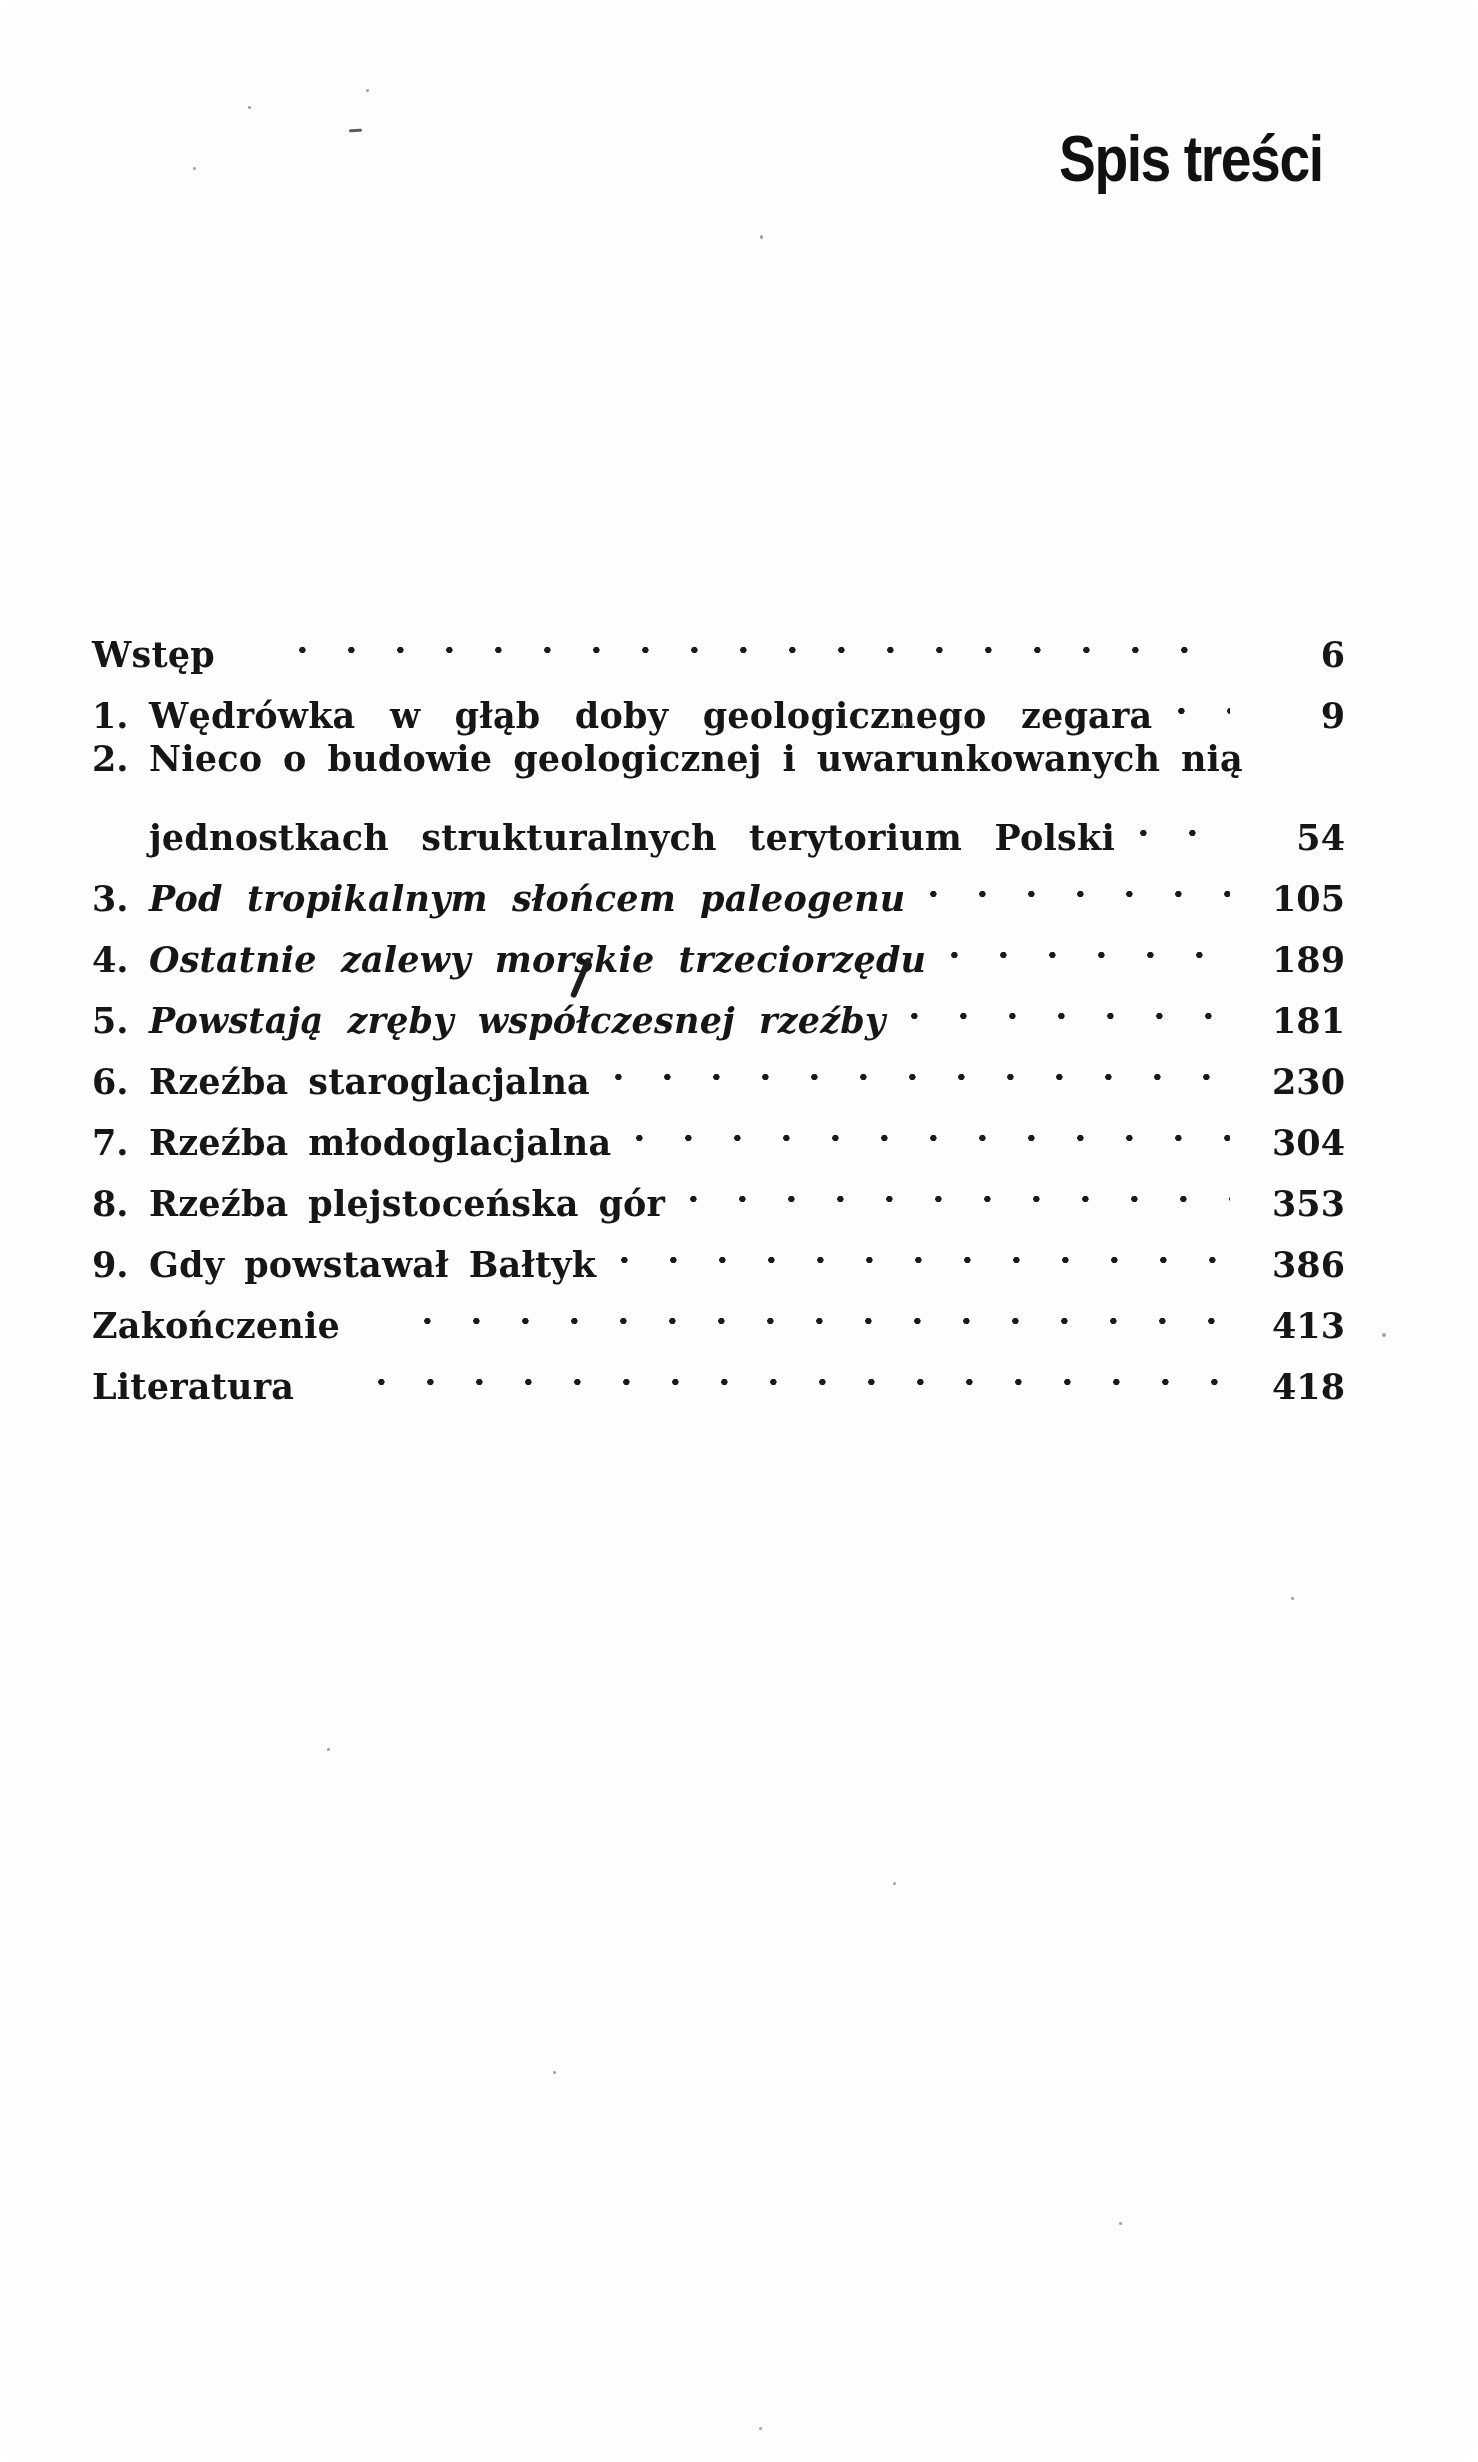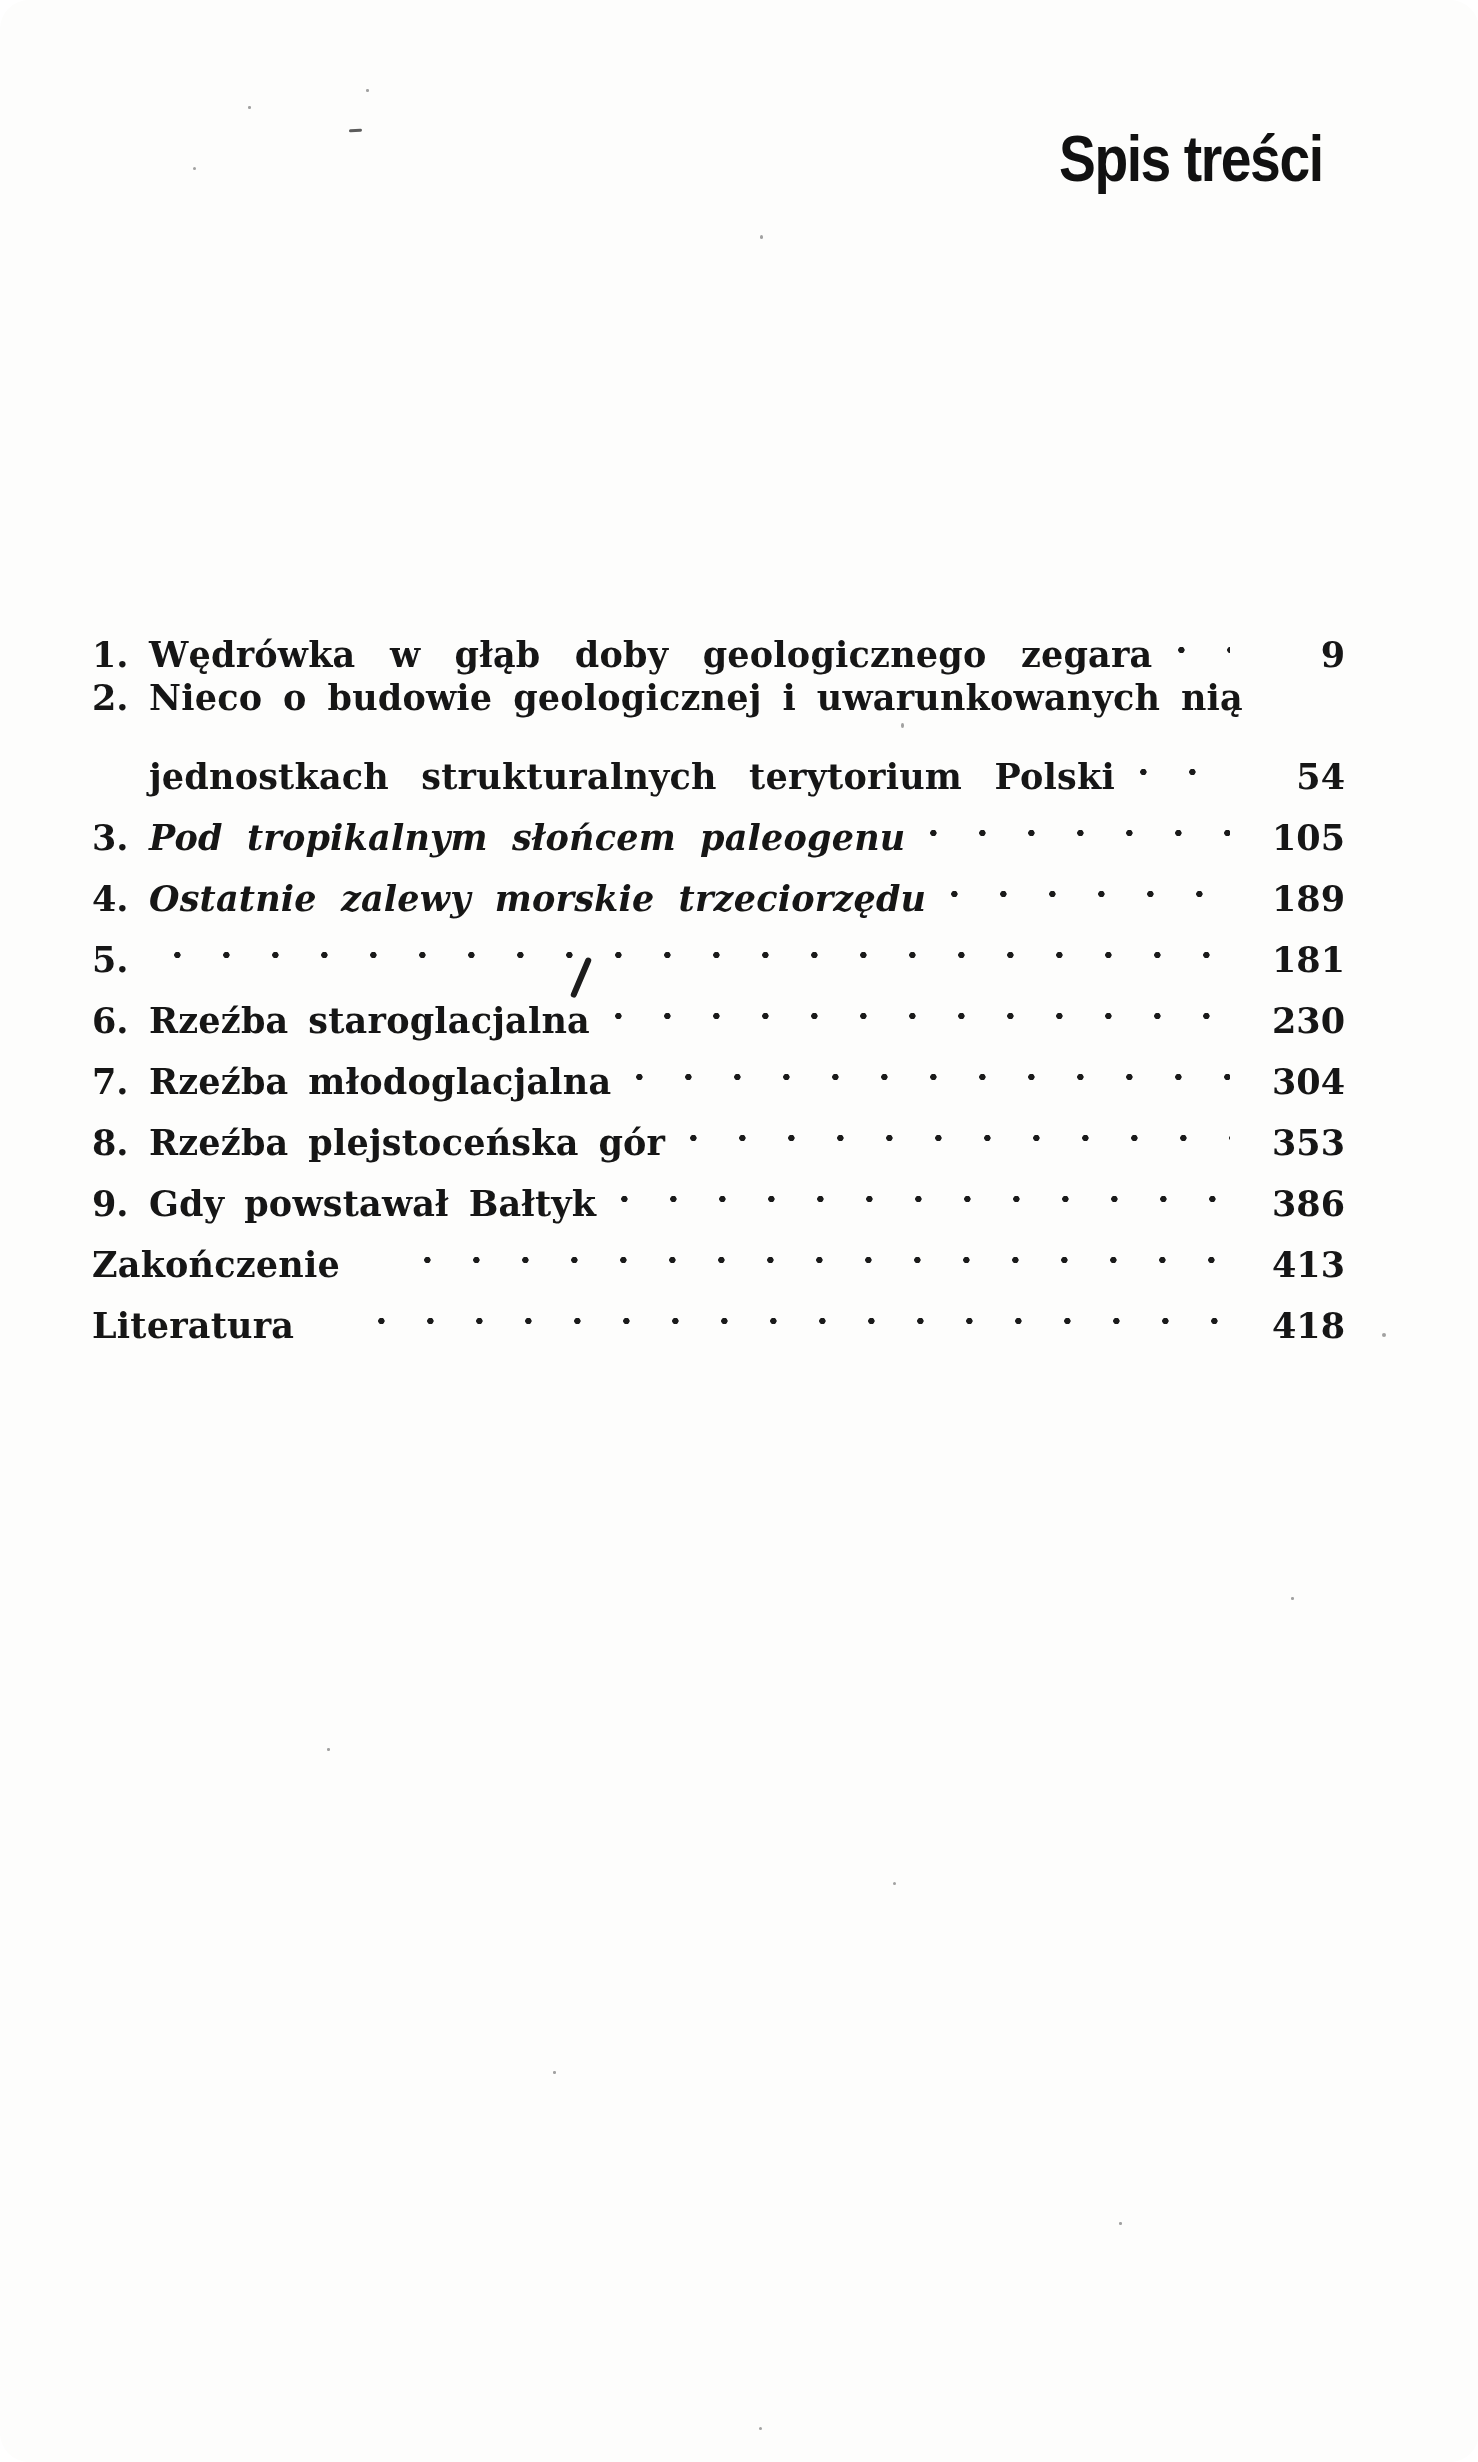--- a/index.html
+++ b/index.html
@@ -98,20 +98,25 @@
 </style>
 </head>
 <body>
 
 <div class="page">
 
   <div class="title">Spis treści</div>
 
   <div class="toc">
 
+    <div class="row gap-lg">
+      <span class="lbl">Wstęp</span>
+      <span class="leader"></span>
+      <span class="pg">6</span>
+    </div>
 
     <div class="row ws-xl">
       <span class="num">1.</span>
       <span class="lbl">Wędrówka w głąb doby geologicznego zegara</span>
       <span class="leader"></span>
       <span class="pg">9</span>
     </div>
 
     <div class="row">
       <span class="num">2.</span>
@@ -134,20 +139,21 @@
 
     <div class="row ws-md">
       <span class="num">4.</span>
       <span class="lbl">Ostatnie zalewy morskie trzeciorzędu</span>
       <span class="leader"></span>
       <span class="pg">189</span>
     </div>
 
     <div class="row ws-md">
       <span class="num">5.</span>
+      <span class="lbl">Powstają zręby współczesnej rzeźby</span>
       <span class="leader"></span>
       <span class="pg">181</span>
     </div>
 
     <div class="row ws-sm">
       <span class="num">6.</span>
       <span class="lbl">Rzeźba staroglacjalna</span>
       <span class="leader"></span>
       <span class="pg">230</span>
     </div>

